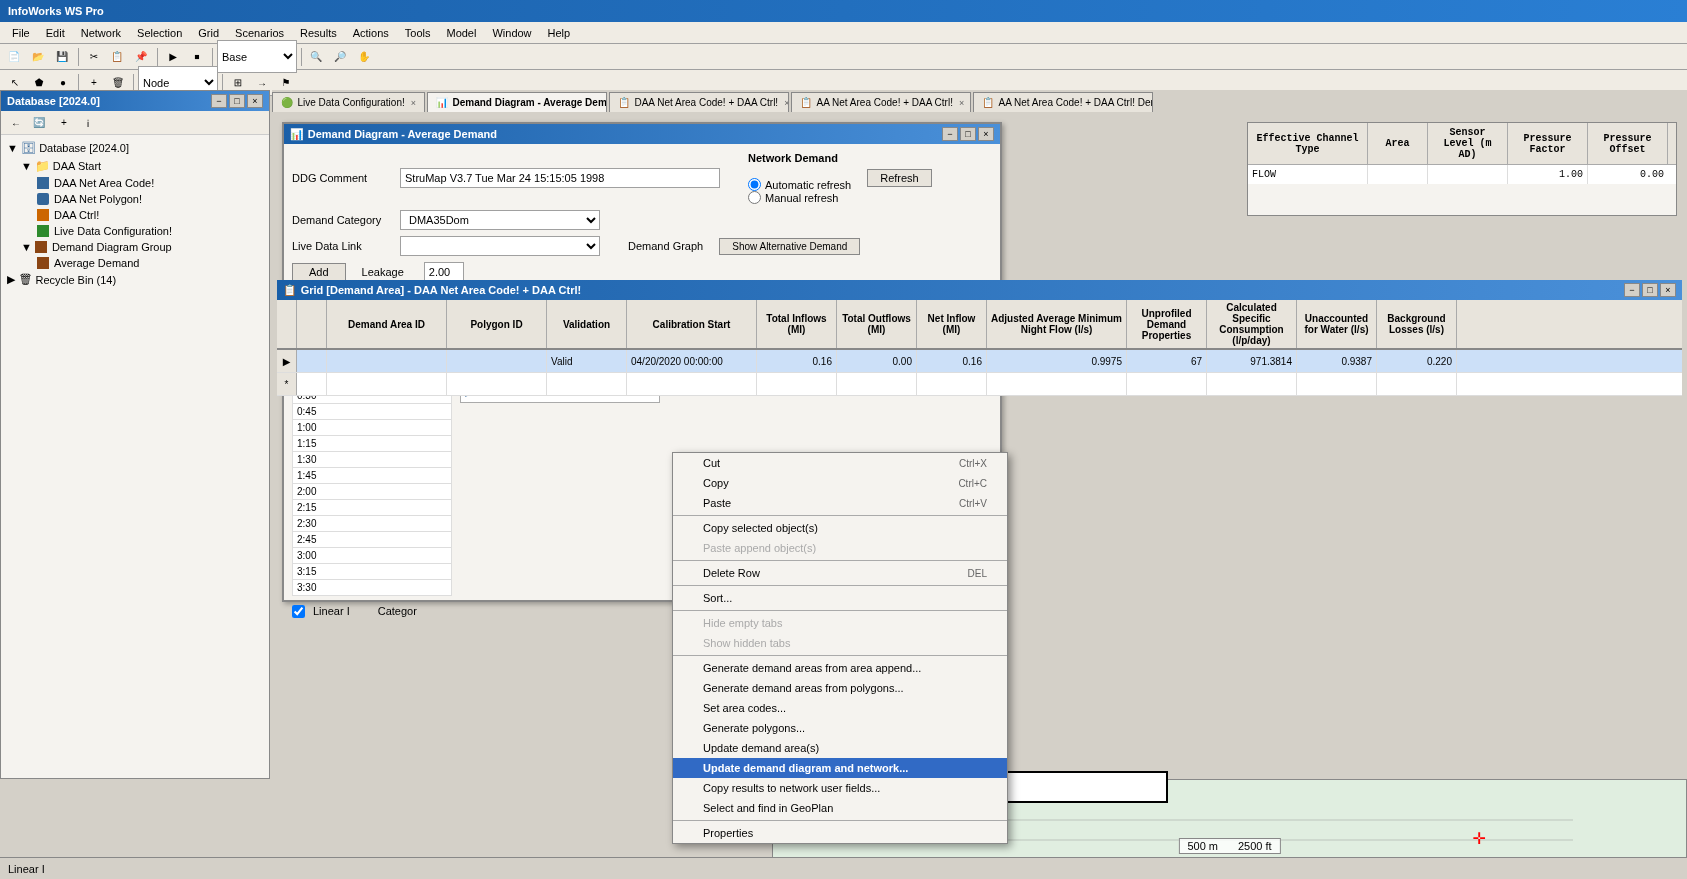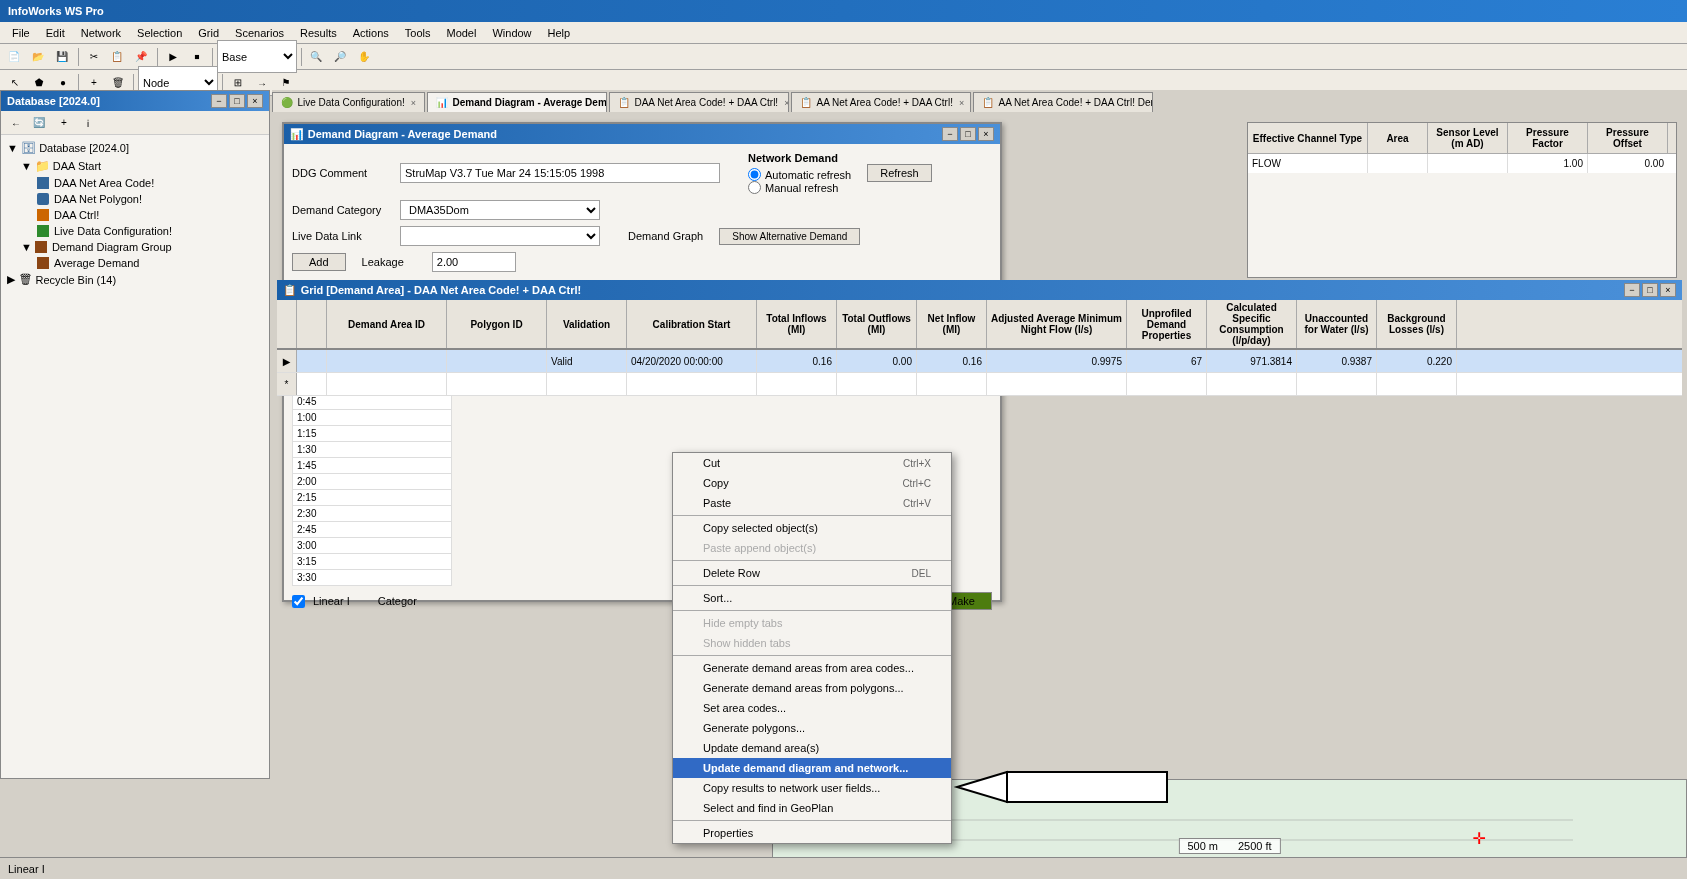--- a/index.html
+++ b/index.html
@@ -50,32 +50,32 @@
     .form-input { height: 20px; border: 1px solid #a0a0a0; background: white; font-size: 11px; padding: 0 4px; }
     .form-combo { height: 20px; border: 1px solid #a0a0a0; background: white; font-size: 11px; padding: 0 4px; min-width: 200px; }
     .radio-item { display: flex; align-items: center; gap: 4px; font-size: 11px; }
     .refresh-btn { background: #e8e4dc; border: 1px solid #888; padding: 2px 12px; font-size: 11px; cursor: pointer; }
     
     .grid-container { position: absolute; top: 168px; left: 5px; right: 5px; bottom: 5px; }
     .grid-header-cell { border-right: 1px solid #aaa; padding: 2px 4px; font-size: 10px; font-weight: bold; text-align: center; display: flex; align-items: center; justify-content: center; min-width: 50px; flex-shrink: 0; word-break: break-word; }
     .grid-cell { border-right: 1px solid #ddd; padding: 2px 4px; font-size: 10px; display: flex; align-items: center; min-height: 22px; min-width: 50px; flex-shrink: 0; }
     
     
-    .context-menu { position: absolute; top: 340px; left: 400px; width: 280px; background: #f5f3ef; border: 1px solid #888; box-shadow: 3px 3px 8px rgba(0,0,0,0.4); z-index: 1000; }
+    .context-menu { position: absolute; top: 340px; left: 400px; width: 336px; background: #f5f3ef; border: 1px solid #888; box-shadow: 3px 3px 8px rgba(0,0,0,0.4); z-index: 1000; }
     .ctx-item { padding: 4px 20px 4px 30px; font-size: 11px; cursor: pointer; display: flex; align-items: center; justify-content: space-between; }
     .ctx-item.disabled { color: #aaa; cursor: default; }
     .ctx-item.highlighted { background: #316ac5; color: white; font-weight: bold; }
     .ctx-sep { height: 1px; background: #aaa; margin: 2px 0; }
     .ctx-shortcut { color: #666; font-size: 10px; }
     
     
     .arrow-annotation { position: absolute; top: 645px; left: 605px; z-index: 999; }
     
     
-    .right-panel { position: absolute; top: 10px; right: 10px; width: 420px; height: 156px; background: #f5f3ef; border: 1px solid #888; }
+    .right-panel { position: absolute; top: 10px; right: 10px; width: 420px; height: 94px; background: #f5f3ef; border: 1px solid #888; font-family: Liberation Mono, monospace; }
     
     
     .hscroll { position: absolute; bottom: 0; left: 20px; right: 20px; height: 16px; background: #d4d0c8; border: 1px solid #888; }
     .hscroll-thumb { height: 14px; width: 200px; margin: 1px; background: #a0a0a0; border: 1px solid #888; }
     
     
     .sub-table { width: 100%; border-collapse: collapse; font-size: 10px; margin-top: 4px; }
     .sub-table th { background: #e8e4dc; border: 1px solid #aaa; padding: 2px 4px; text-align: center; font-weight: bold; }
     .sub-table td { border: 1px solid #ddd; padding: 2px 4px; background: white; }
     
@@ -272,21 +272,21 @@
         <button class="win-btn">×</button>
       </div>
     </div>
     <div style="padding:8px;">
 
       <div class="form-row">
         <span class="form-label">DDG Comment</span>
         <input class="form-input" style="width: 320px;" value="StruMap V3.7 Tue Mar 24 15:15:05 1998">
 
         <div style="margin-left:20px;">
-          <div style="font-weight:bold;font-size:11px;margin-bottom:4px;">Network Demand</div>
+          <div style="font-weight:bold;font-size:11px;margin-bottom:14px;">Network Demand</div>
           <div class="radio-item">
             <input type="radio" name="refresh" checked="" style="">
             <span>Automatic refresh</span>
           </div>
           <div class="radio-item">
             <input type="radio" name="refresh" style="">
             <span>Manual refresh</span>
           </div>
         </div>
         <button class="refresh-btn" style="margin-left:8px;">Refresh</button>
@@ -305,21 +305,21 @@
           <option></option>
         </select>
 
         <span style="margin-left:20px;font-size:11px;">Demand Graph</span>
         <button class="refresh-btn" style="margin-left:8px;font-size:10px;">Show Alternative Demand</button>
       </div>
       <div class="form-row">
         <button class="add-btn">Add</button>
 
         <span style="margin-left:8px;font-size:11px;">Leakage</span>
-        <input class="form-input" style="width: 84px; margin-left: 20px;" value="2.00">
+        <input class="form-input" style="width: 40px; margin-left: 12px;" value="2.00">
       </div>
 
       <div class="form-row">
         <span class="form-label">Pressure-d</span>
       </div>
 
       <div style="display:flex;align-items:center;gap:8px;margin-bottom:4px;">
         <input type="checkbox" style="">
         <span>Show valu</span>
       </div>
@@ -504,21 +504,21 @@
     </div>
     <div class="ctx-sep"></div>
     <div class="ctx-item disabled">
       <span>Hide empty tabs</span>
     </div>
     <div class="ctx-item disabled">
       <span>Show hidden tabs</span>
     </div>
     <div class="ctx-sep"></div>
     <div class="ctx-item">
-      <span>Generate demand areas from area codes...</span>
+      <span>Generate demand areas from area append...</span>
     </div>
     <div class="ctx-item">
       <span>Generate demand areas from polygons...</span>
     </div>
     <div class="ctx-item">
       <span>Set area codes...</span>
     </div>
     <div class="ctx-item">
       <span>Generate polygons...</span>
     </div>

